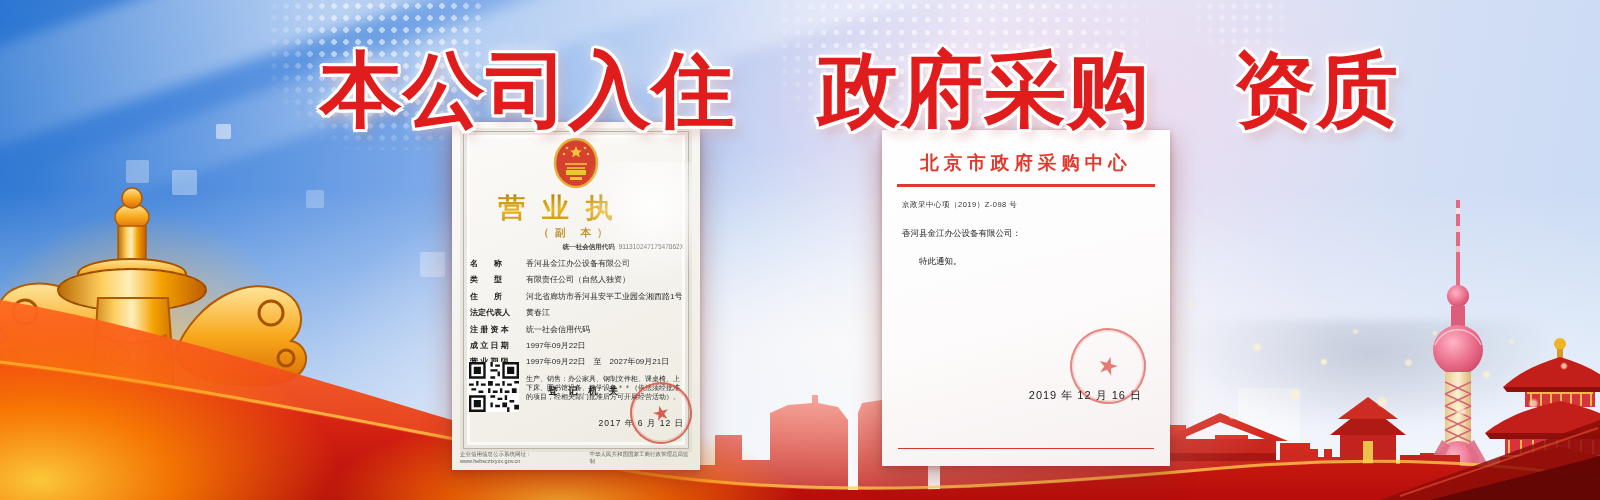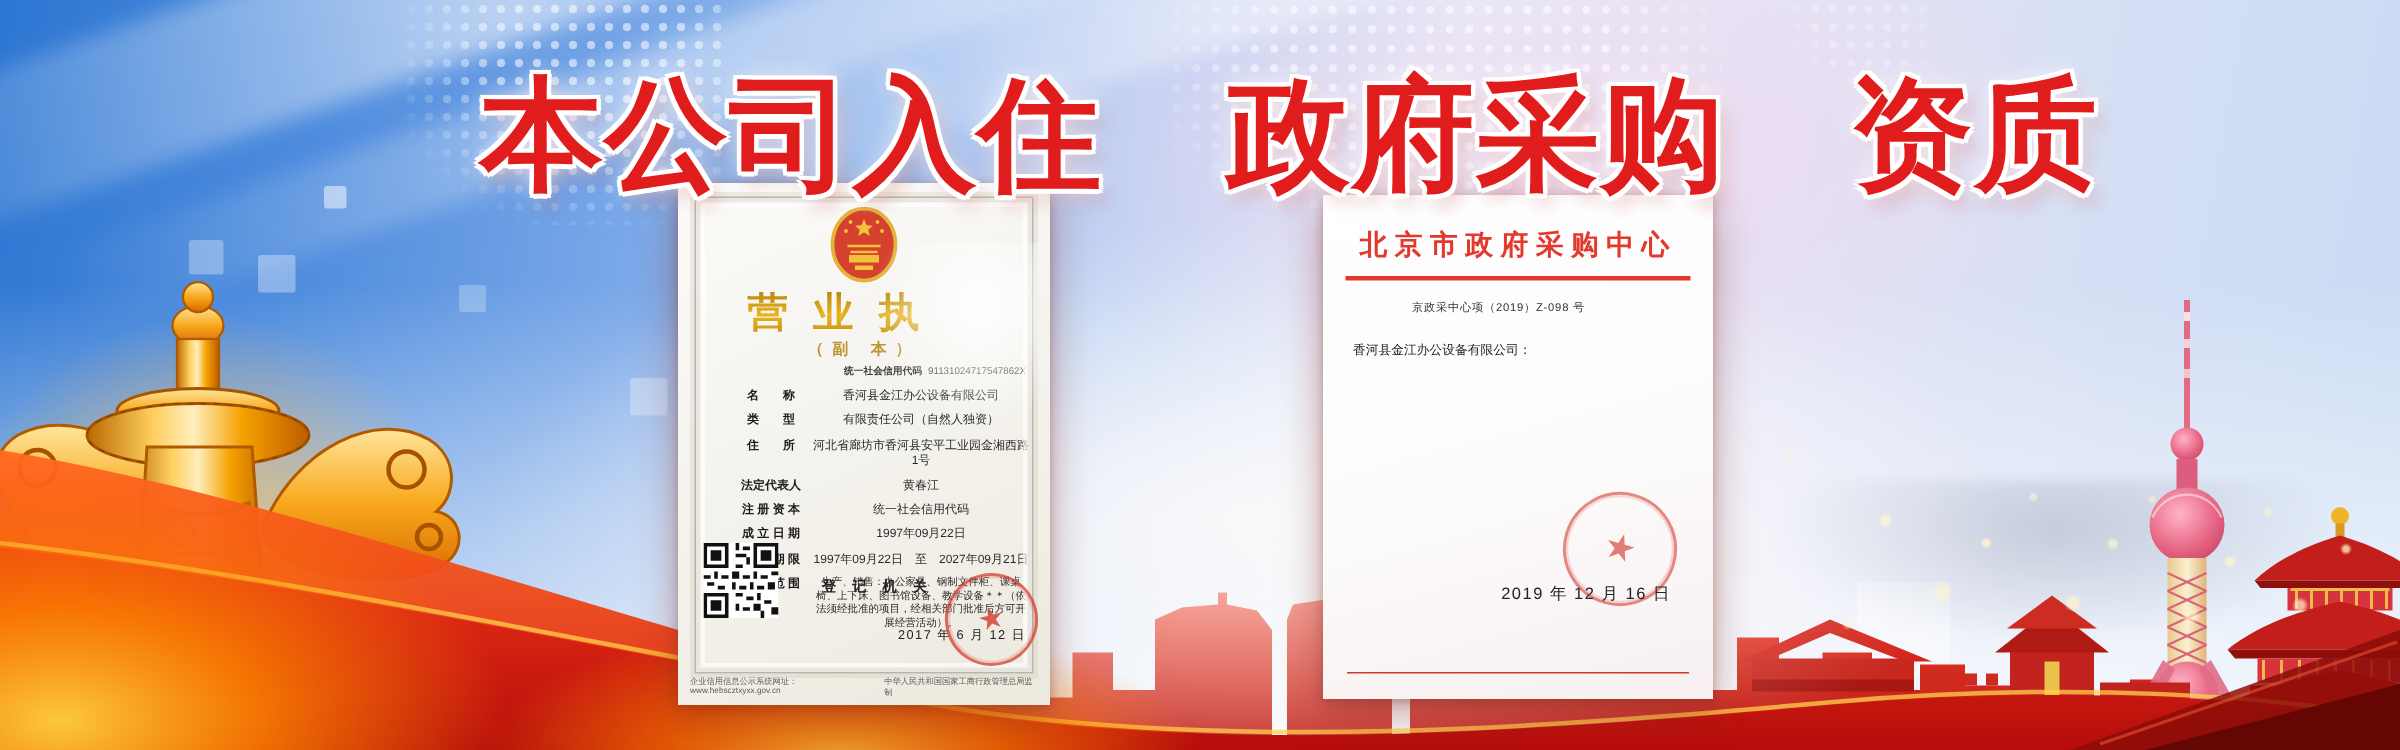--- a/index.html
+++ b/index.html
@@ -40,39 +40,39 @@
     box-shadow:inset 0 0 0 3px rgba(200,195,180,.35),inset 0 0 0 6px rgba(255,255,255,.65),0 0 0 3px rgba(200,195,180,.28);}
   .lic-glare{position:absolute;right:8px;top:40px;width:110px;height:120px;
     background:radial-gradient(ellipse at 65% 35%,rgba(255,255,255,.95),rgba(255,255,255,0) 70%);z-index:3;}
   .emblem{display:block;margin:15px auto 0;}
   .lic-title{margin-top:1px;text-align:center;font-family:"Liberation Serif",serif;font-weight:bold;font-size:27px;letter-spacing:5px;
     background:linear-gradient(180deg,#a87a08,#e8b51f 55%,#c28d0e);-webkit-background-clip:text;background-clip:text;color:transparent;}
   .lic-title .fade{opacity:.14;margin-left:4px;}
   .lic-sub{margin-top:0;text-align:center;font-size:10.5px;letter-spacing:6px;color:#bf9330;font-weight:bold;}
   .lic-code{margin:3px 16px 7px 0;text-align:right;font-size:6.5px;color:#3a3a3a;}
   .lic-code .code-label{font-weight:bold;margin-right:4px;}
-  .lic-fields{margin:0 14px 0 34px;text-align:center;}
+  .lic-fields{margin:0 14px 0 18px;}
   .lic-row{display:flex;font-size:8px;line-height:1.3;margin-bottom:6px;color:#2a2a2a;}
   .lic-row .lab{width:56px;flex-shrink:0;font-weight:bold;color:#1c1c1c;}
   .lic-row .val{flex:1;}
   .lic-row.scope{font-size:7px;}
   .lic-row.scope .lab{font-size:8px;}
   .qr{position:absolute;left:17px;bottom:58px;}
   .lic-registrar{position:absolute;left:96px;bottom:72px;font-size:9.5px;font-weight:bold;letter-spacing:4px;color:#222;}
   .lic-date{position:absolute;right:16px;bottom:40px;font-size:8.5px;color:#222;letter-spacing:1px;}
   .lic-seal{right:8px;bottom:26px;width:62px;height:62px;border:2.5px solid rgba(210,62,46,.75);transform:rotate(-14deg);
     box-shadow:inset 0 0 0 1.5px rgba(210,62,46,.2);}
   .lic-seal .star{color:rgba(208,58,42,.8);font-size:20px;}
   .lic-footer{position:absolute;left:8px;right:8px;bottom:5px;display:flex;justify-content:space-between;font-size:5.5px;color:#5a5a5a;}
   
-  .notice{left:882px;top:130px;width:260px;height:336px;
+  .notice{left:882px;top:130px;width:288px;height:336px;
     background:linear-gradient(165deg,#ffffff 0%,#fdfbfb 55%,#f7eff0 100%);}
   .ntc-org{margin:20px 0 0;text-align:center;font-size:18.5px;font-weight:bold;letter-spacing:5px;color:#e2392c;}
   .ntc-line{height:2.5px;background:#e2392c;margin:9px 15px 0;}
-  .ntc-no{margin:13px 26px 0 0;text-align:center;font-size:7.5px;color:#333;letter-spacing:.5px;}
+  .ntc-no{margin:13px 26px 0 0;text-align:left;font-size:7.5px;color:#333;letter-spacing:.5px;padding-left:20px;}
   .ntc-title{margin:20px 0 0;text-align:center;font-size:11.5px;font-weight:bold;letter-spacing:3px;color:#111;}
   .ntc-addr{margin:18px 20px 13px;font-size:8.5px;color:#222;}
   .ntc-body{margin:3px 20px 0;text-indent:2em;font-size:8.5px;line-height:2.05;color:#222;text-align:justify;}
   .ntc-close{margin:1px 20px 0;text-indent:2em;font-size:8.5px;line-height:2;color:#222;}
   .ntc-seal{right:24px;top:198px;width:76px;height:76px;border:2.5px solid rgba(214,60,48,.6);transform:rotate(16deg);
     box-shadow:inset 0 0 0 1.5px rgba(214,60,48,.18);}
   .ntc-seal .star{color:rgba(214,60,48,.66);font-size:24px;}
   .ntc-date{position:absolute;right:28px;top:258px;font-size:11px;color:#222;letter-spacing:1px;}
   .ntc-bottom-line{position:absolute;left:16px;right:16px;bottom:17px;height:1.5px;background:#d2372b;}
 </style>
@@ -328,20 +328,21 @@
       <span>中华人民共和国国家工商行政管理总局监制</span>
     </div>
     <div class="lic-glare"></div>
   </div>
 
   <div class="doc notice">
     <div class="ntc-org">北京市政府采购中心</div>
     <div class="ntc-line"></div>
     <div class="ntc-no">京政采中心项（2019）Z-098 号</div>
     <div class="ntc-addr">香河县金江办公设备有限公司：</div>
+    <p class="ntc-close">特此通知。</p>
     <div class="seal ntc-seal">
         <span class="star">★</span>
       </div>
     <div class="ntc-date">2019 年 12 月 16 日</div>
     <div class="ntc-bottom-line"></div>
   </div>
 
   <div class="center-haze" style="z-index:5;"></div>
 
   <h1 class="banner-title">本公司入住　政府采购　资质</h1>

